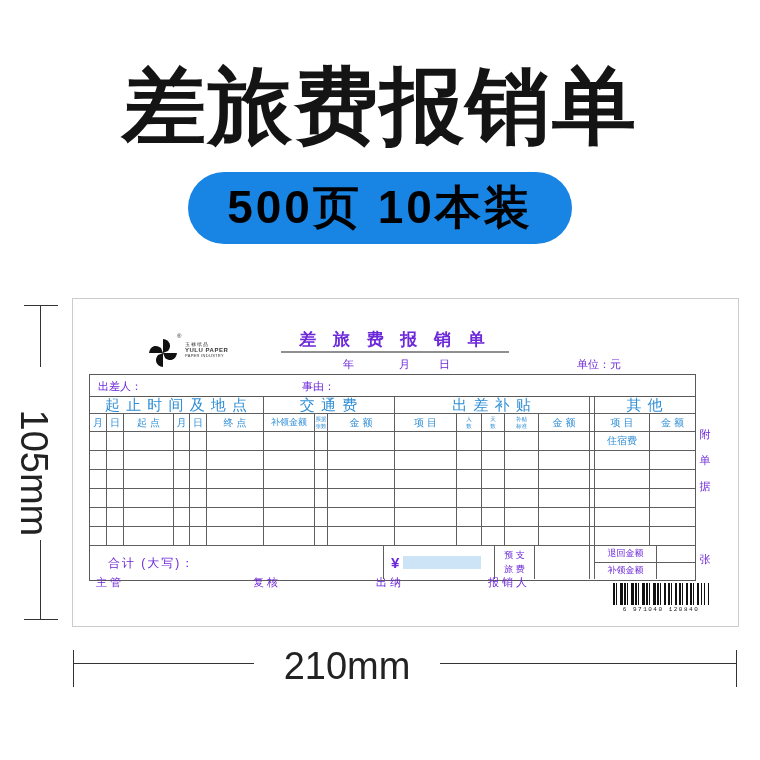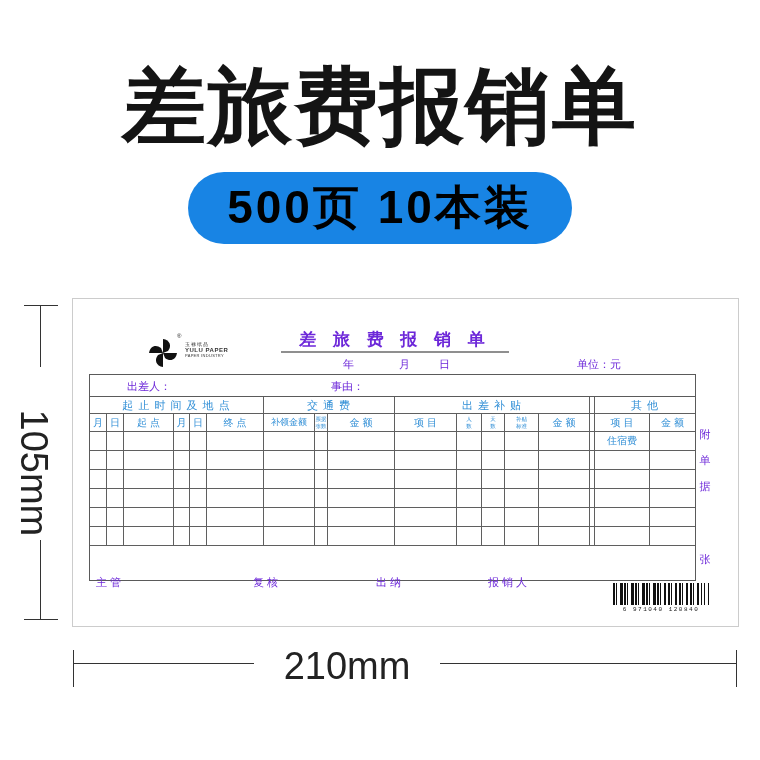--- a/index.html
+++ b/index.html
@@ -30,29 +30,29 @@
   .b-sub{font-size:4px;display:block;letter-spacing:.3px;}
   
   .f-title{position:absolute;left:204px;top:29px;width:236px;text-align:center;
            font-size:17px;font-weight:bold;letter-spacing:6px;}
   .f-underline{position:absolute;left:208px;top:52px;width:228px;height:2px;background:#8f8f8f;}
   .date-part{position:absolute;top:58px;font-size:11px;}
   .unit{position:absolute;left:504px;top:58px;font-size:11px;}
   
   .xtable{position:absolute;left:16px;top:75px;width:605px;height:205px;border:1px solid #5a5a5a;}
   .row0{position:absolute;left:0;top:0;width:605px;height:21px;border-bottom:1px solid #5a5a5a;}
-  .row0 span{position:absolute;top:4px;font-size:11px;margin-left:29px;}
+  .row0 span{position:absolute;top:4px;font-size:11px;}
   .grid{position:absolute;left:0;top:22px;width:605px;display:grid;
         grid-template-columns:17px 17px 50px 16px 17px 57px 51px 13px 67px 62px 25px 23px 34px 51px 5px 55px 45px;
         grid-template-rows:17px 18px;grid-auto-rows:19px;}
   .c{border-right:1px solid #5f5f5f;border-bottom:1px solid #5f5f5f;
      display:flex;flex-direction:column;align-items:center;justify-content:center;
      color:#2f8ed6;box-sizing:border-box;overflow:hidden;}
   .nr{border-right:none;}
-  .g{font-size:11px;letter-spacing:1px;white-space:nowrap;}
+  .g{font-size:15px;letter-spacing:1px;white-space:nowrap;}
   .h{font-size:10px;white-space:nowrap;}
   .vh{font-size:9px;white-space:nowrap;}
   .t i{font-style:normal;display:block;font-size:5.5px;line-height:1.15;white-space:nowrap;}
   .s6{grid-column:span 6;} .s3{grid-column:span 3;} .s5{grid-column:span 5;} .s2{grid-column:span 2;}
   .lodge{font-size:10px;}
   
   .totals{position:absolute;left:0;top:171px;width:605px;height:33px;display:flex;}
   .tcell{border-right:1px solid #5f5f5f;box-sizing:border-box;position:relative;}
   .tot-a{width:294px;} .tot-a span{position:absolute;left:18px;top:9px;font-size:12px;letter-spacing:2px;}
   .tot-b{width:111px;display:flex;align-items:center;}
@@ -268,20 +268,45 @@
           <div class="c"></div>
           <div class="c"></div>
           <div class="c"></div>
           <div class="c"></div>
           <div class="c"></div>
           <div class="c"></div>
           <div class="c"></div>
           <div class="c nr"></div>
         </div>
 
+      <div class="totals">
+        <div class="tcell tot-a">
+          <span class="blue">合计 (大写)：</span>
+        </div>
+        <div class="tcell tot-b">
+          <span class="yen blue">¥</span>
+          <span class="strip"></span>
+        </div>
+        <div class="tcell tot-c blue">
+          <i>预 支</i>
+          <i>旅 费</i>
+        </div>
+        <div class="tcell tot-d"></div>
+        <div class="tcell tsp"></div>
+        <div class="tcell tot-e">
+          <div class="erow">
+            <div class="elabel blue">退回金额</div>
+            <div class="evalue"></div>
+          </div>
+          <div class="erow">
+            <div class="elabel blue">补领金额</div>
+            <div class="evalue"></div>
+          </div>
+        </div>
+      </div>
     </div>
 
     <div class="attach blue">
       <span>附</span>
       <span>单</span>
       <span>据</span>
       <span class="last">张</span>
     </div>
 
     <span class="sig blue" style="left:23px;">主管</span>

